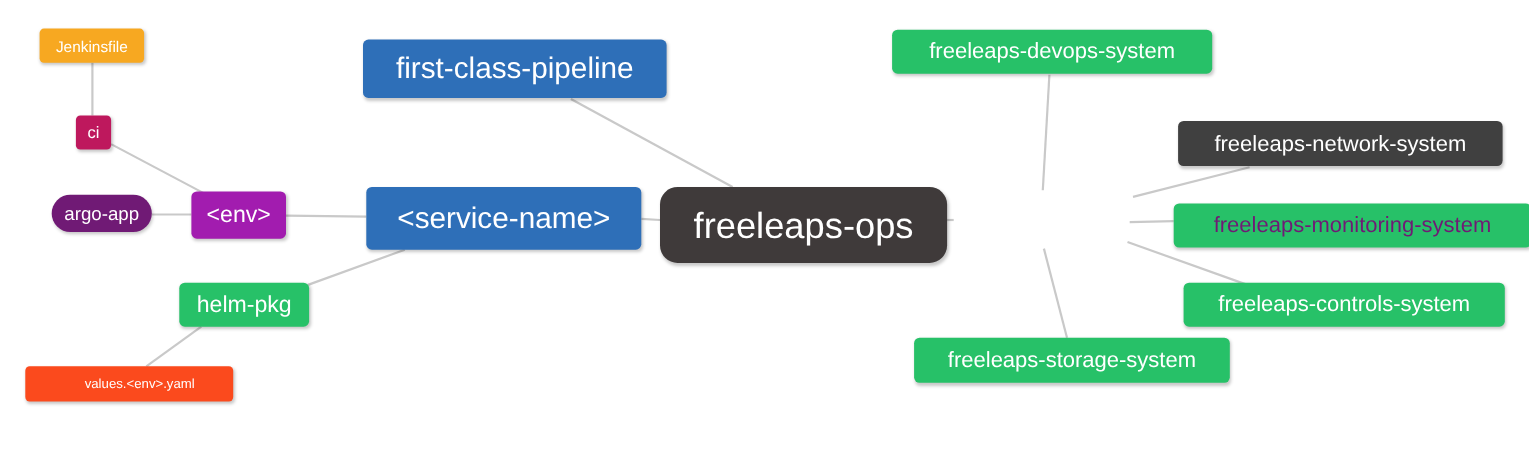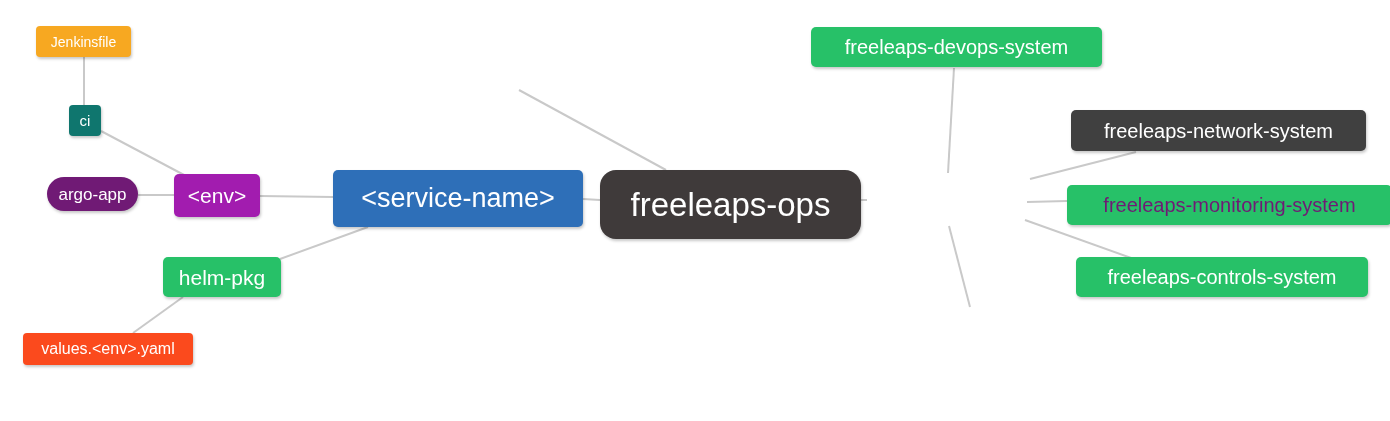--- a/index.html
+++ b/index.html
@@ -18,21 +18,21 @@
     border-radius: 5px;
     box-shadow: 1px 2px 3px rgba(0,0,0,0.22);
     cursor: default; line-height: 1;
   }
 
   .n-jenkinsfile { left: 20px;  top: 26px;  width: 95px;  height: 31px; font-size: 14px; border-radius: 4px; }
   .n-ci          { left: 53px;  top: 105px; width: 32px;  height: 31px; font-size: 15px; border-radius: 4px; }
   .n-argo-app    { left: 31px;  top: 177px; width: 91px;  height: 34px; font-size: 17px; border-radius: 4px; }
   .n-env         { left: 158px; top: 174px; width: 86px;  height: 43px; font-size: 21px; }
   .n-helm-pkg    { left: 147px; top: 257px; width: 118px; height: 40px; font-size: 21px; }
-  .n-values      { left: 7px;   top: 333px; width: 170px; height: 32px; font-size: 16px; border-radius: 4px; }
+  .n-values      { left: 7px;   top: 333px; width: 170px; height: 32px; font-size: 12px; border-radius: 4px; padding-left: 19px; }
   .n-pipeline    { left: 314px; top: 36px;  width: 276px; height: 53px; font-size: 27px; }
   .n-service     { left: 317px; top: 170px; width: 250px; height: 57px; font-size: 27px; }
   .n-ops         { left: 584px; top: 170px; width: 261px; height: 69px; font-size: 33px; border-radius: 16px; }
   .n-manifests   { left: 851px; top: 173px; width: 160px; height: 53px; font-size: 27px; }
   .n-devops      { left: 795px; top: 27px;  width: 291px; height: 40px; font-size: 20px; }
   .n-network     { left: 1055px;top: 110px; width: 295px; height: 41px; font-size: 20px; }
   .n-monitoring  { left: 1051px;top: 185px; width: 325px; height: 40px; font-size: 20px; }
   .n-controls    { left: 1060px;top: 257px; width: 292px; height: 40px; font-size: 20px; }
   .n-storage     { left: 815px; top: 307px; width: 287px; height: 41px; font-size: 20px; }
 </style>
@@ -53,38 +53,40 @@
     <line x1="845" y1="200" x2="851" y2="200" stroke="#c9c9c9"></line>
     <line x1="932" y1="173" x2="938" y2="68" stroke="#c9c9c9"></line>
     <line x1="1014" y1="179" x2="1120" y2="152" stroke="#c9c9c9"></line>
     <line x1="1011" y1="202" x2="1051" y2="201" stroke="#c9c9c9"></line>
     <line x1="1009" y1="220" x2="1118" y2="259" stroke="#c9c9c9"></line>
     <line x1="933" y1="226" x2="954" y2="307" stroke="#c9c9c9"></line>
   </svg>
 
   <div class="node n-jenkinsfile" style="background-color: rgb(247, 168, 33); color: rgb(255, 255, 255);">Jenkinsfile</div>
 
-  <div class="node n-ci" style="background-color: #0f766e; color: rgb(255, 255, 255);">ci</div>
+  <div class="node n-ci" style="background-color: #be185d; color: rgb(255, 255, 255);">ci</div>
 
   <div class="node n-argo-app" style="background-color: #701a75; color: rgb(255, 255, 255); border-radius: 17px;">argo-app</div>
 
   <div class="node n-env" style="background-color: #a21caf; color: rgb(255, 255, 255);">&lt;env&gt;</div>
 
   <div class="node n-helm-pkg" style="background-color: rgb(39, 193, 104); color: rgb(255, 255, 255);">helm-pkg</div>
 
   <div class="node n-values" style="background-color: rgb(251, 74, 29); color: rgb(255, 255, 255);">values.&lt;env&gt;.yaml</div>
 
+  <div class="node n-pipeline" style="background-color: rgb(46, 111, 184); color: rgb(255, 255, 255);">first-class-pipeline</div>
 
   <div class="node n-service" style="background-color: rgb(46, 111, 184); color: rgb(255, 255, 255);">&lt;service-name&gt;</div>
 
   <div class="node n-ops" style="background-color: rgb(63, 58, 58); color: rgb(255, 255, 255);">freeleaps-ops</div>
 
 
   <div class="node n-devops" style="background-color: rgb(39, 193, 104); color: rgb(255, 255, 255);">freeleaps-devops-system</div>
 
   <div class="node n-network" style="background-color: #404040; color: rgb(255, 255, 255);">freeleaps-network-system</div>
 
   <div class="node n-monitoring" style="background-color: rgb(39, 193, 104); color: #701a75;">freeleaps-monitoring-system</div>
 
   <div class="node n-controls" style="background-color: rgb(39, 193, 104); color: rgb(255, 255, 255);">freeleaps-controls-system</div>
 
+  <div class="node n-storage" style="background-color: rgb(39, 193, 104); color: rgb(255, 255, 255);">freeleaps-storage-system</div>
 
 </div>
 
 </body></html>

